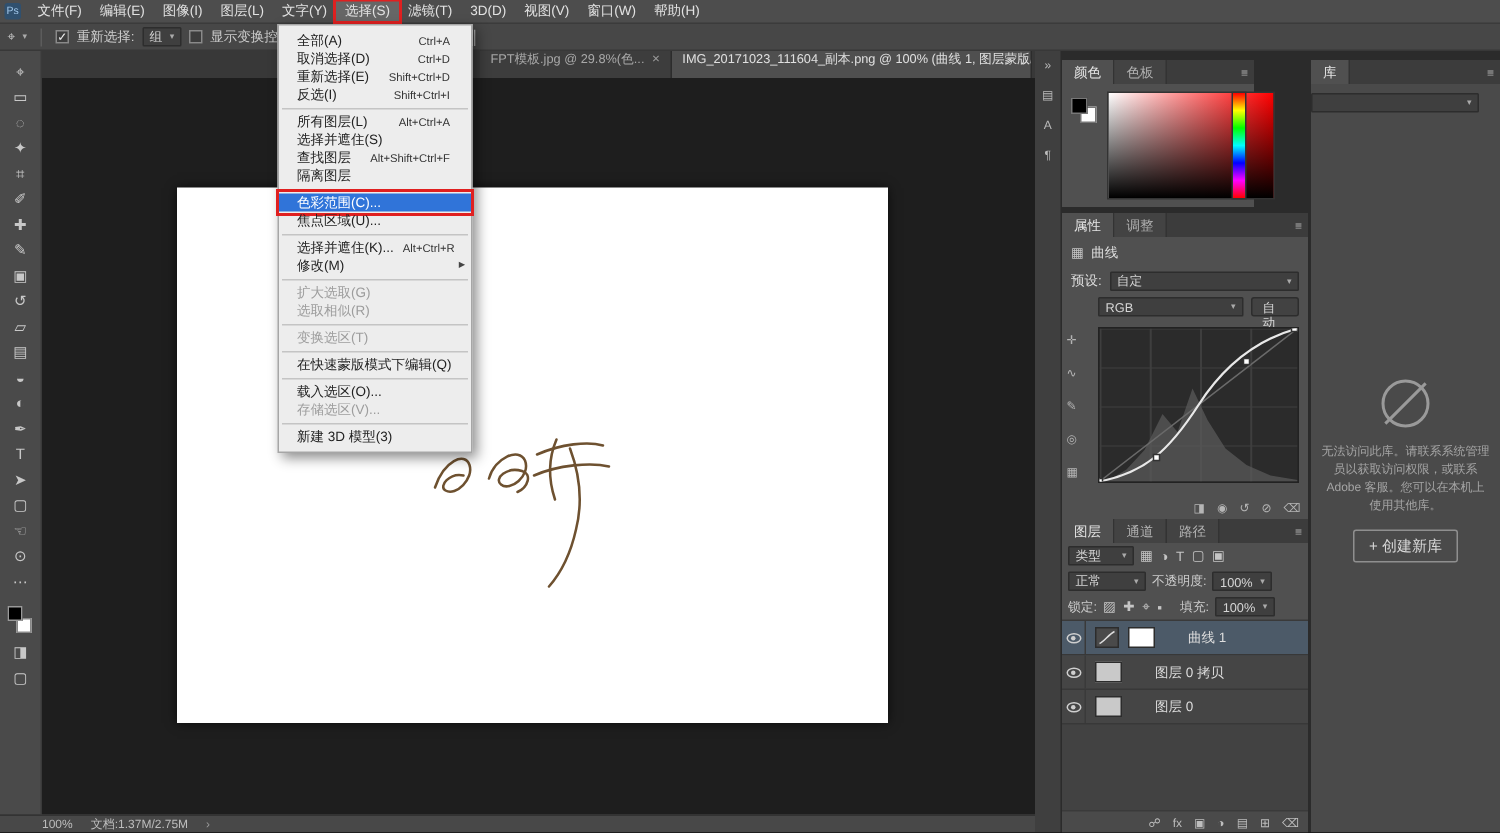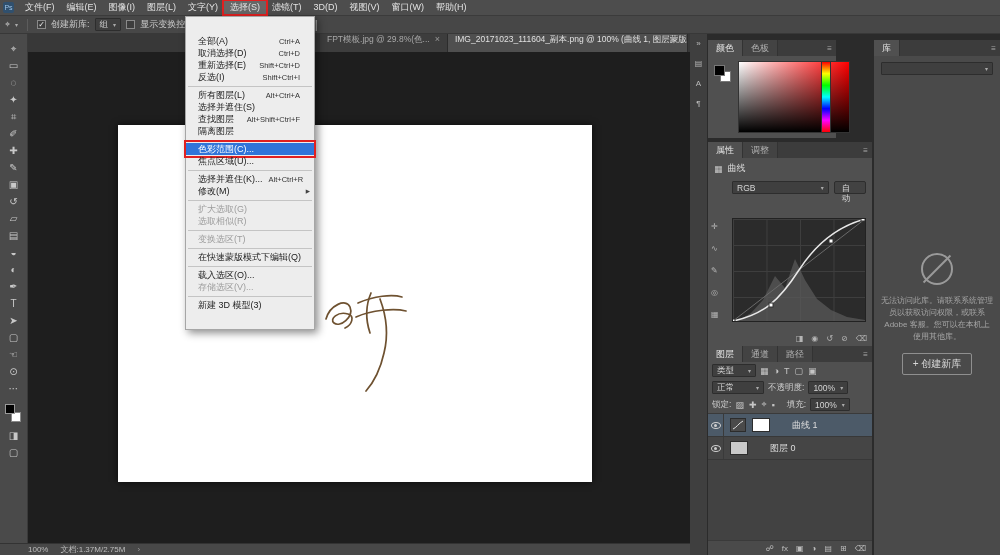--- a/index.html
+++ b/index.html
@@ -45,21 +45,21 @@
   .sw-bg{position:absolute;left:11px;top:12px;width:10px;height:10px;background:#fff;border:1px solid #888}
   .sw-fg{position:absolute;left:5px;top:4px;width:10px;height:10px;background:#000;border:1px solid #999;z-index:2}
 
   
   .canvas{position:absolute;left:28px;top:52px;width:662px;height:491px;background:#1e1e1e}
   .document{position:absolute;left:90px;top:73px;width:474px;height:357px;background:#fff;box-shadow:0 0 7px rgba(0,0,0,.65)}
   .signature{position:absolute;left:158px;top:156px}
 
   
   .menu{position:absolute;left:185px;top:16px;width:130px;background:#ededed;border:1px solid #a6a6a6;
-        box-shadow:3px 3px 8px rgba(0,0,0,.45);padding:18px 0;z-index:60}
+        box-shadow:3px 3px 8px rgba(0,0,0,.45);padding:4px 0;z-index:60}
   .menu-row{position:relative;height:12px;display:flex;align-items:center;padding:0 14px 0 12px;font-size:9px;color:#222;white-space:nowrap}
   .ml{flex:0 0 auto}
   .mspacer{flex:1 1 auto;min-width:6px}
   .ms{font-size:7.5px;color:#333}
   .menu-row.disabled,.menu-row.disabled .ms{color:#9d9d9d}
   .menu-row.hl{background:var(--highlight-blue);color:#fff}
   .menu-row.hl .ms{color:#fff}
   .menu-row.sep{height:6px;padding:0}
   .menu-row.sep::after{content:'';position:absolute;left:2px;right:2px;top:3px;height:1px;background:#c4c4c4}
   .menu-row.has-sub::before{content:'▶';position:absolute;right:4px;top:3px;font-size:5.5px;color:#444}
@@ -113,21 +113,21 @@
   .thumb-mask{display:none;background:#fff}
   .thumb-image{display:block;background:#c9c9c9}
   .layer-row.adj .thumb-curves{display:flex}
   .layer-row.adj .thumb-mask{display:block}
   .layer-name{margin-left:22px;white-space:nowrap}
   .layers-foot{position:absolute;bottom:0;left:0;right:0;height:15px;background:#4a4a4a;border-top:1px solid #3a3a3a;
                display:flex;align-items:center;justify-content:flex-end;gap:8px;padding:0 6px;font-size:8px;color:#bdbdbd}
 
   
   #libPanel{left:184px;top:6px;width:126px;height:515px;background:#4a4a4a}
-  .lib-body{position:relative;height:499px;display:flex;flex-direction:column;align-items:center}
+  .lib-body{position:relative;height:499px;display:flex;flex-direction:column;align-items:flex-start}
   .lib-dd{margin-top:6px;width:112px;justify-content:flex-end}
   .lib-center{margin-top:178px;display:flex;flex-direction:column;align-items:center;gap:10px;padding:0 7px;text-align:center}
   .lib-offline{width:32px;height:32px;border:2px solid #9a9a9a;border-radius:50%;position:relative}
   .lib-offline::after{content:'';position:absolute;left:-5px;top:13px;width:38px;height:2px;background:#9a9a9a;transform:rotate(-45deg)}
   .lib-msg{font-size:8px;color:#a5a5a5;line-height:12px}
   .lib-btn{border:1px solid #8f8f8f;border-radius:2px;padding:3px 10px;font-size:10px;color:#d8d8d8;background:transparent}
 
   
   .statusbar{position:absolute;left:0;top:543px;width:690px;height:12px;background:#484848;border-top:1px solid #333;
              display:flex;align-items:center;gap:12px;padding-left:28px;font-size:8px;color:#bdbdbd;z-index:20}
@@ -163,21 +163,21 @@
 
       <div class="mb-item">帮助(H)</div>
 
   </div>
 
   <div class="optionsbar">
     <span class="icon-glyph">⌖</span>
     <span class="caret">▾</span>
     <span class="vsep"></span>
     <span class="cb">✓</span>
-    <span>创建新库:</span>
+    <span>重新选择:</span>
     <span class="dd">
       <span>组</span>
       <span class="caret">▾</span>
     </span>
     <span class="cb"></span>
     <span>显示变换控件</span>
     <span class="vsep"></span>
     <span class="icon-row">
       <span class="icon-glyph">┠</span>
         <span class="icon-glyph">╂</span>
@@ -427,20 +427,27 @@
       <div class="phead">
         <span class="ptab active">属性</span>
           <span class="ptab">调整</span>
         <span class="pmenu">≡</span>
       </div>
       <div class="props-body">
         <div class="pr-title">
           <span class="icon-glyph">▦</span>
           <span>曲线</span>
         </div>
+        <div class="pr-row">
+          <span>预设:</span>
+          <span class="dd" style="flex:1">
+            <span style="flex:1">自定</span>
+            <span class="caret">▾</span>
+          </span>
+        </div>
         <div class="pr-row indent">
           <span class="dd" style="width:100px">
             <span style="flex:1">RGB</span>
             <span class="caret">▾</span>
           </span>
           <span class="btn">自动</span>
         </div>
         <div class="side-icons">
           <span>✛</span>
             <span>∿</span>
@@ -523,20 +530,28 @@
             <span class="thumb thumb-curves">
               <svg width="12" height="10" viewBox="0 0 12 10">
                 <path d="M1,9 C4,8 7,3 11,1" stroke="#ddd" fill="none"></path>
               </svg>
             </span>
             <span class="thumb thumb-mask"></span>
 
             <span class="layer-name">曲线 1</span>
           </div>
 
+          <div class="layer-row">
+            <span class="eye-cell">
+              <span class="eye"></span>
+            </span>
+
+            <span class="thumb thumb-image"></span>
+            <span class="layer-name">图层 0 拷贝</span>
+          </div>
 
           <div class="layer-row">
             <span class="eye-cell">
               <span class="eye"></span>
             </span>
 
             <span class="thumb thumb-image"></span>
             <span class="layer-name">图层 0</span>
           </div>
 

